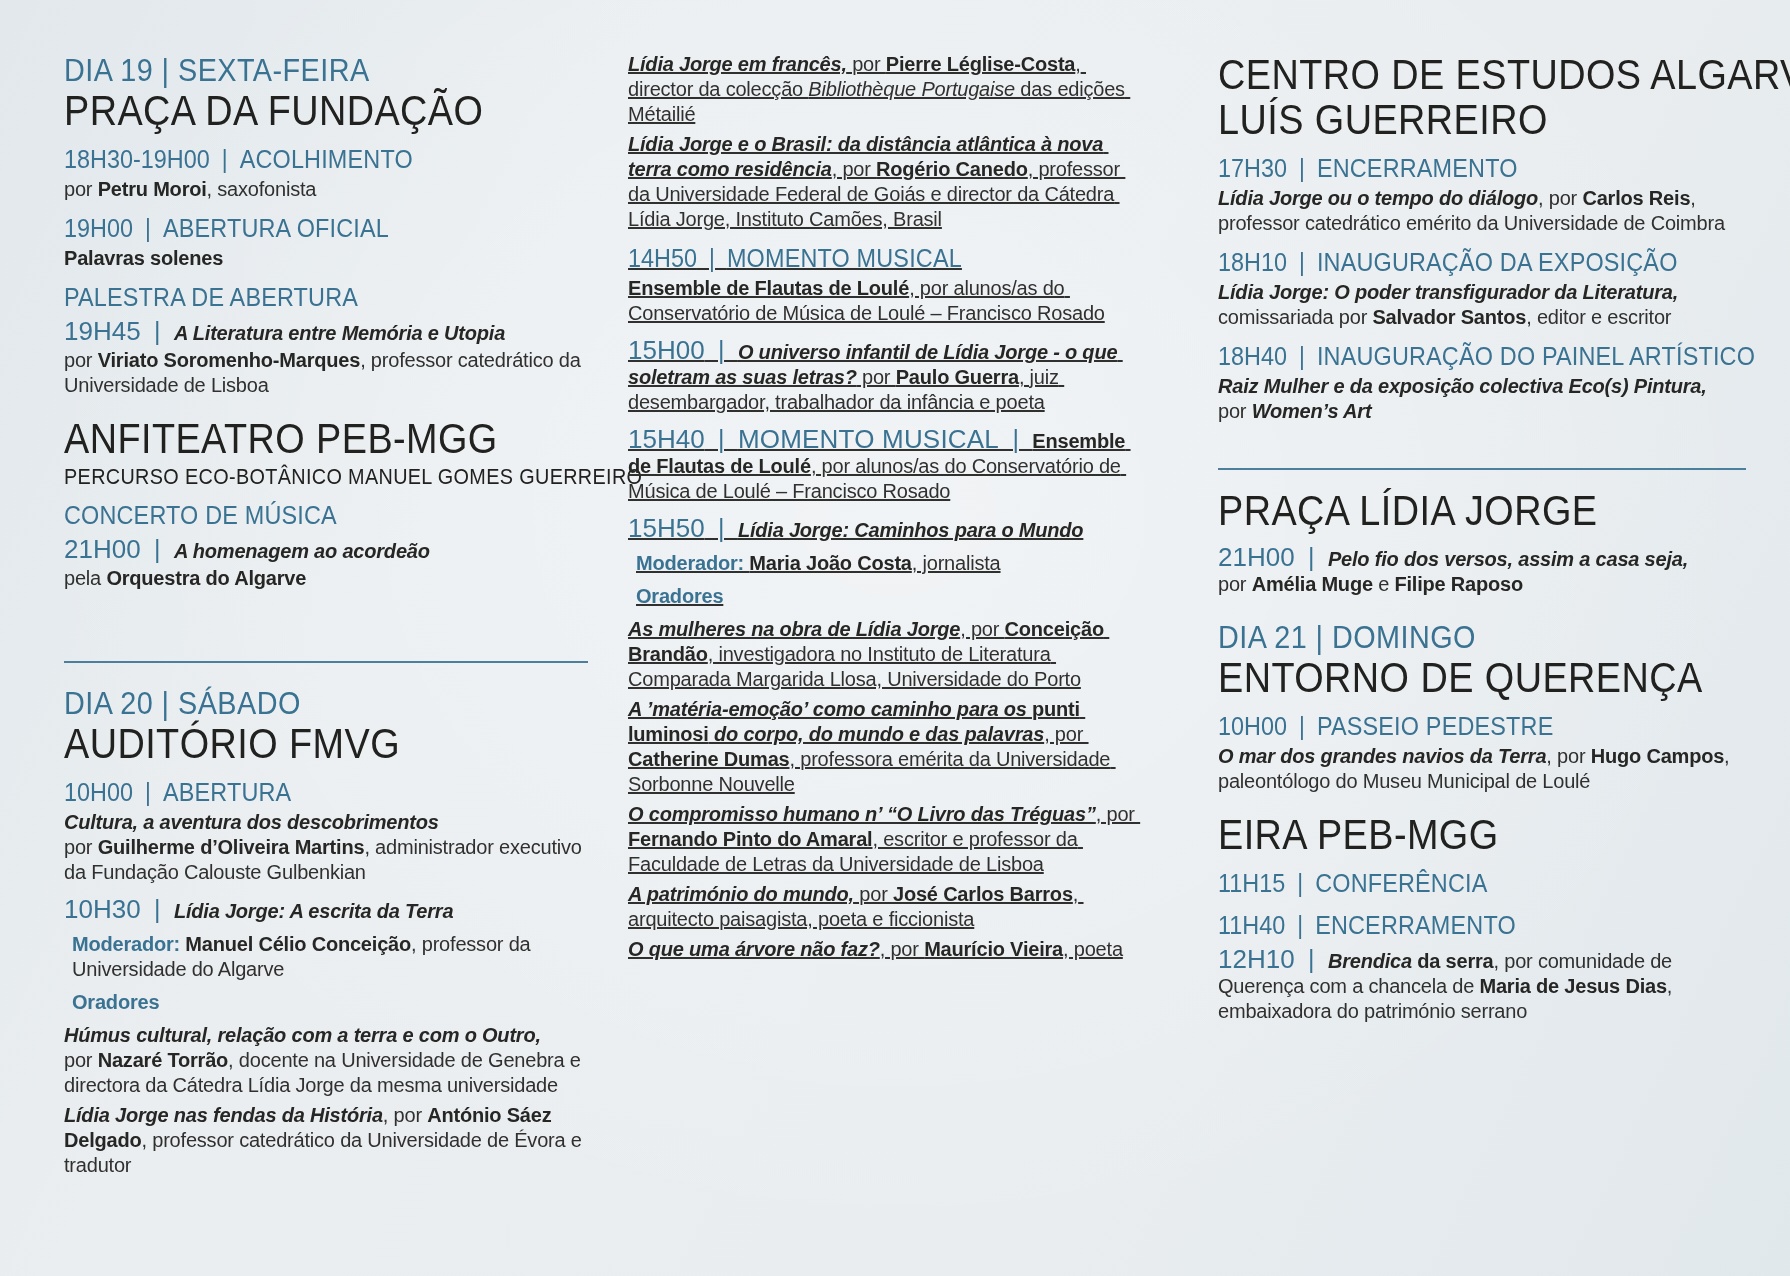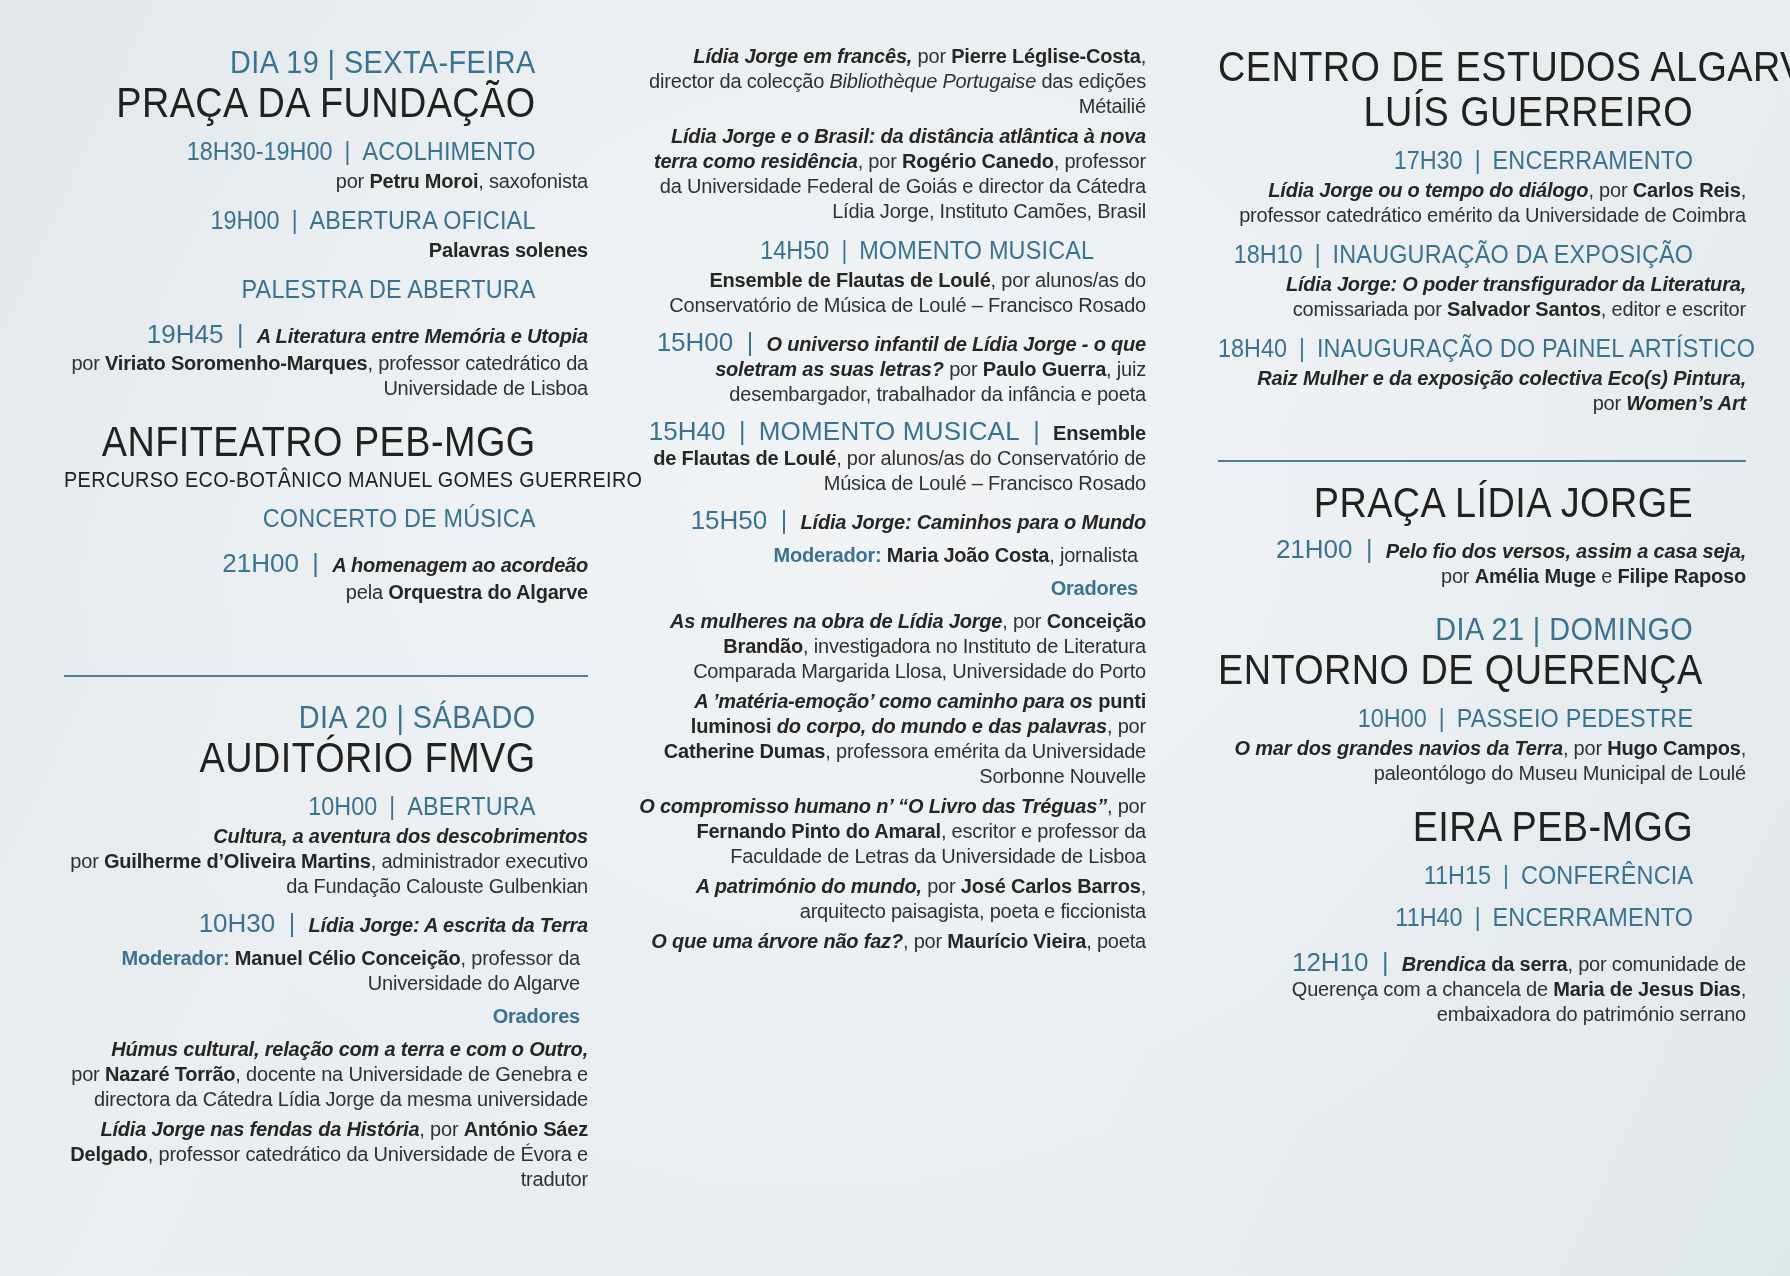--- a/index.html
+++ b/index.html
@@ -7,23 +7,23 @@
     position:relative;
     width:1790px;height:1276px;
     margin:0 auto;
     background:
       radial-gradient(ellipse at 50% 40%, rgba(255,255,255,.35), rgba(255,255,255,0) 70%),
       linear-gradient(115deg,#e2e8ec 0%,#eaeef1 28%,#e9edf0 68%,#e1e8ec 100%);
     font-family:"Liberation Sans","DejaVu Sans",sans-serif;
     color:var(--body-ink,#30302f);
     overflow:hidden;
   }
-  .col{position:absolute;top:44px;text-align:right;}
+  .col{position:absolute;top:52px;}
   [data-col="0"]{left:64px;width:524px;}
-  [data-col="1"]{left:628px;width:518px;}
+  [data-col="1"]{left:628px;width:518px;text-decoration:underline;}
   [data-col="2"]{left:1218px;width:528px;}
 
   .blk{font-size:20px;line-height:25px;letter-spacing:-0.2px;white-space:pre-wrap;margin:0 0 5px 0;}
 
   .blk.day{
     font-size:32px;line-height:36px;letter-spacing:.5px;color:var(--teal,#3a7292);
     white-space:pre;transform:scaleX(.9);transform-origin:0 0;margin:22px 0 0 0;
   }
   .blk.venue{
     font-size:42px;line-height:45px;letter-spacing:.5px;color:var(--ink,#21211f);
@@ -37,21 +37,21 @@
     white-space:pre;transform:scaleX(.9);transform-origin:0 0;
     margin:12px 0 2px 0;line-height:28px;
   }
   .blk.t{margin:10px 0 2px 0;}
   .blk.p{margin:0 0 5px 0;}
   .blk.pl{margin:8px;}
   .blk.hr{border:0;border-top:2.5px solid var(--divider,#4b7f9c);height:0;margin:44px 0 12px 0;padding:0;}
   [data-col="0"] .blk.hr{margin-top:70px;}
 
   .day + .venue{margin-top:0;}
-  .h + .t{margin-top:15px;}
+  .h + .t{margin-top:4px;}
   .col .blk:first-child{margin-top:0;}
 
   .sg-time{font-size:26px;line-height:28px;color:var(--teal,#3a7292);letter-spacing:0;}
   .sg-head{font-size:26px;line-height:28px;color:var(--teal,#3a7292);letter-spacing:.2px;}
   .sg-pipe{font-size:25px;line-height:28px;color:var(--teal,#3a7292);font-weight:300;}
   .sg-lbl{color:var(--teal,#3a7292);font-weight:bold;}
   .sg-b{font-weight:bold;color:#262624;}
   .sg-bi{font-weight:bold;font-style:italic;color:#262624;}
   .sg-i{font-style:italic;}
   .sg-r{}

